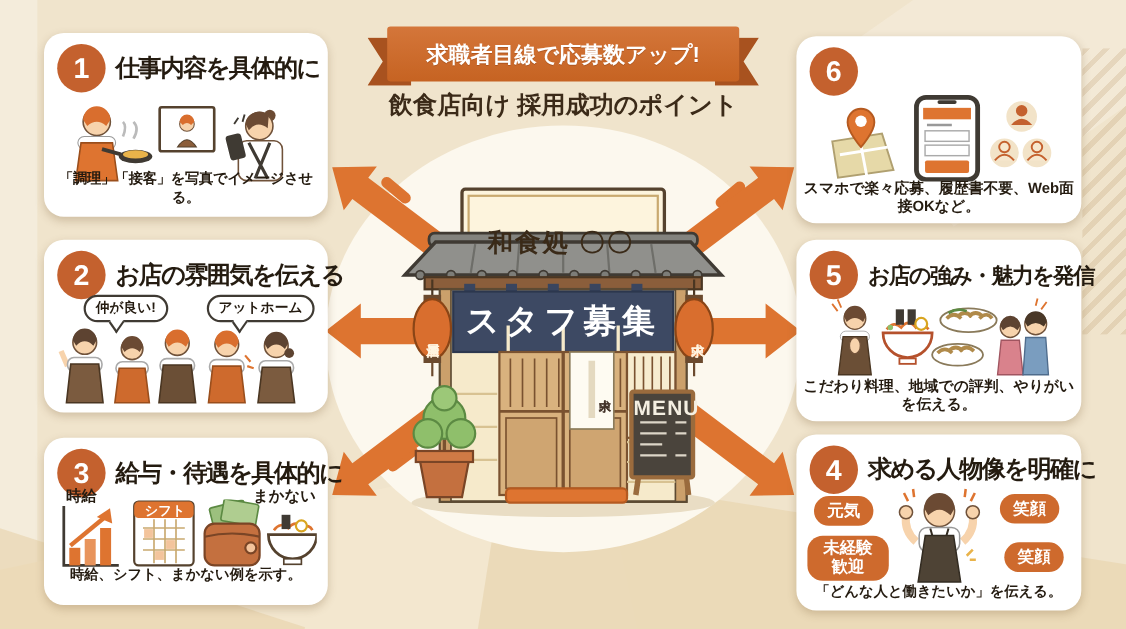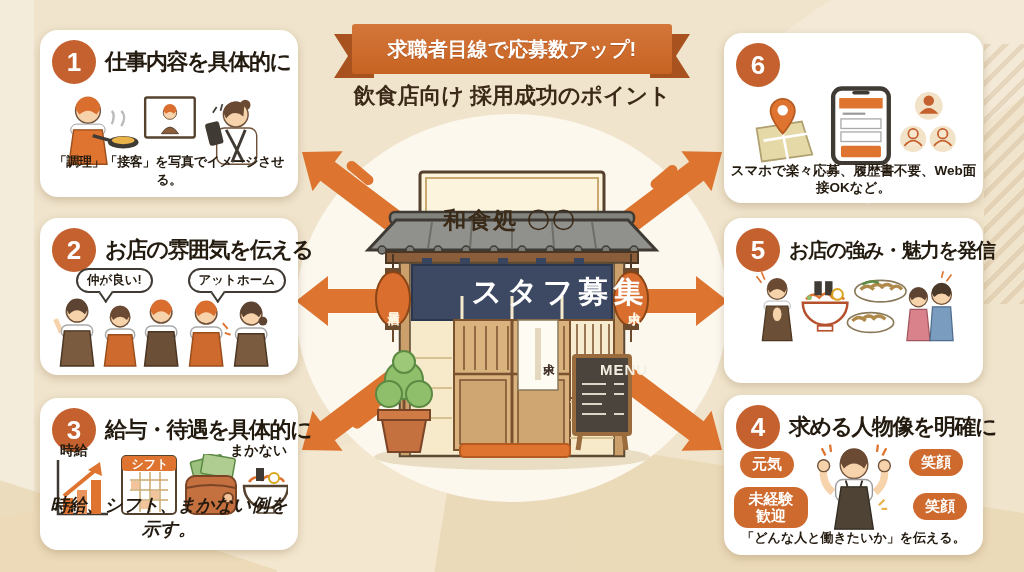--- a/index.html
+++ b/index.html
@@ -31,29 +31,29 @@
   .subtitle{left:312px;top:81px;width:400px;text-align:center;font-size:22px;font-weight:bold;
     color:#3B2A18;z-index:7;letter-spacing:0px;}
   
   svg.arrows{left:0;top:0;z-index:3;pointer-events:none;}
   
   .shop{left:362px;top:158px;width:300px;height:315px;z-index:4;}
   .shop .txt{position:absolute;}
   .sign-text{left:58px;top:20px;width:180px;height:44px;line-height:44px;text-align:center;
     font-size:23px;font-weight:bold;color:#3A2A18;letter-spacing:2px;margin-top:20px;}
   .noren-text{left:50px;top:114px;width:200px;text-align:center;font-size:30px;font-weight:bold;
-    color:#FFFFFF;letter-spacing:5px;padding-left:48px;}
+    color:#FFFFFF;letter-spacing:5px;}
   .vert{writing-mode:vertical-rl;text-orientation:upright;}
   .lantern-text{top:116px;width:36px;height:58px;font-size:12px;font-weight:bold;color:#FFF4E0;
     display:flex;align-items:center;justify-content:center;}
   .lantern-text.l{left:13px;} .lantern-text.r{left:254px;}
   .poster-text{left:160px;top:166px;width:34px;height:62px;font-size:11px;font-weight:bold;
     color:#43332a;display:flex;justify-content:center;}
-  .menu-text{left:214px;top:203px;width:40px;text-align:center;font-size:15px;font-weight:bold;
-    color:#F5EFE2;letter-spacing:1px;margin-left:24px;}
+  .menu-text{left:214px;top:203px;width:40px;text-align:center;font-size:19px;font-weight:bold;
+    color:#F5EFE2;letter-spacing:1px;}
   
   .card{position:absolute;background:#FFFFFF;border-radius:18px;z-index:5;
     box-shadow:0 3px 8px rgba(110,80,40,.25);}
   .card-head{position:absolute;top:10px;left:12px;right:6px;display:flex;align-items:center;gap:9px;}
   .num{width:44px;height:44px;border-radius:50%;background:#C4612E;color:#fff;font-weight:bold;
     font-size:26px;display:flex;align-items:center;justify-content:center;flex:0 0 44px;}
   .title{margin:0;font-size:22px;font-weight:bold;color:#241B10;letter-spacing:-1.5px;white-space:nowrap;}
   .caption{position:absolute;left:6px;right:6px;margin:0;text-align:center;font-weight:bold;color:#241B10;}
   .illus{position:absolute;}
   .bubble{position:absolute;background:#fff;border:2px solid #3F3A33;border-radius:13px;
@@ -311,21 +311,21 @@
         </g>
         <g>
           <path d="M194 32 A22 22 0 0 0 238 32 Z" fill="#FFF" stroke="#55422E" stroke-width="2.5"></path>
           <path d="M199 28 Q205 20 212 26 Q219 18 226 26 Q231 22 234 28" stroke="#DE7430" stroke-width="2.5" fill="none"></path>
           <rect x="206" y="14" width="8" height="13" fill="#3F3A33"></rect>
           <circle cx="224" cy="24" r="5" fill="#FFF" stroke="#D9A520" stroke-width="2"></circle>
           <rect x="208" y="54" width="16" height="5" fill="#FFF" stroke="#55422E" stroke-width="1.5"></rect>
         </g>
       </svg>
     </div>
-    <p class="caption" style="bottom:9px;font-size:18px;font-style:italic;">時給、シフト、まかない例を示す。</p>
+    <p class="caption" style="bottom:19px;font-size:13px;">時給、シフト、まかない例を示す。</p>
   </section>
 
   <section class="card" style="left:724px;top:33px;width:259px;height:170px;">
     <div class="card-head">
       <div class="num">6</div>
     </div>
     <div class="illus" style="left:10px;top:52px;width:240px;height:80px;">
       <svg width="240" height="80" viewBox="0 0 240 92">
         <g>
           <path d="M8 50 L60 42 L72 80 L14 88 Z" fill="#E6D9A8" stroke="#B0A070" stroke-width="2"></path>
@@ -393,20 +393,21 @@
           <path d="M232 16 L238 8 M226 12 L228 4" stroke="#DE7430" stroke-width="2"></path>
           <circle cx="198" cy="36" r="11" fill="#F7D3AC" stroke="#70523A" stroke-width="1.5"></circle>
           <path d="M187 34 A11 11 0 0 1 209 34 L206 39 Q198 31 190 39 Z" fill="#5D4331"></path>
           <path d="M188 50 L208 50 L212 88 L184 88 Z" fill="#D9828C" stroke="#A05560" stroke-width="1.5"></path>
           <circle cx="226" cy="32" r="12" fill="#F7D3AC" stroke="#70523A" stroke-width="1.5"></circle>
           <path d="M214 30 A12 12 0 0 1 238 30 L235 35 Q226 27 217 35 Z" fill="#4A3828"></path>
           <path d="M215 47 L237 47 L240 88 L212 88 Z" fill="#7A9DBF" stroke="#4F6C8C" stroke-width="1.5"></path>
         </g>
       </svg>
     </div>
+    <p class="caption" style="bottom:6px;font-size:13.5px;line-height:1.25;">こだわり料理、地域での評判、やりがいを伝える。</p>
   </section>
 
   <section class="card" style="left:724px;top:395px;width:259px;height:160px;">
     <div class="card-head">
       <div class="num">4</div>
       <h2 class="title">求める人物像を明確に</h2>
     </div>
     <div class="badge" style="left:16px;top:56px;">元気</div>
     <div class="badge" style="right:20px;top:54px;">笑顔</div>
     <div class="badge multi" style="left:10px;top:92px;">未経験歓迎</div>

